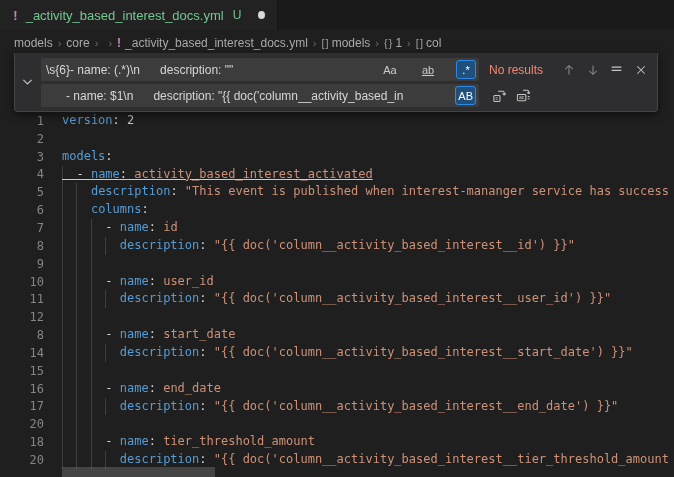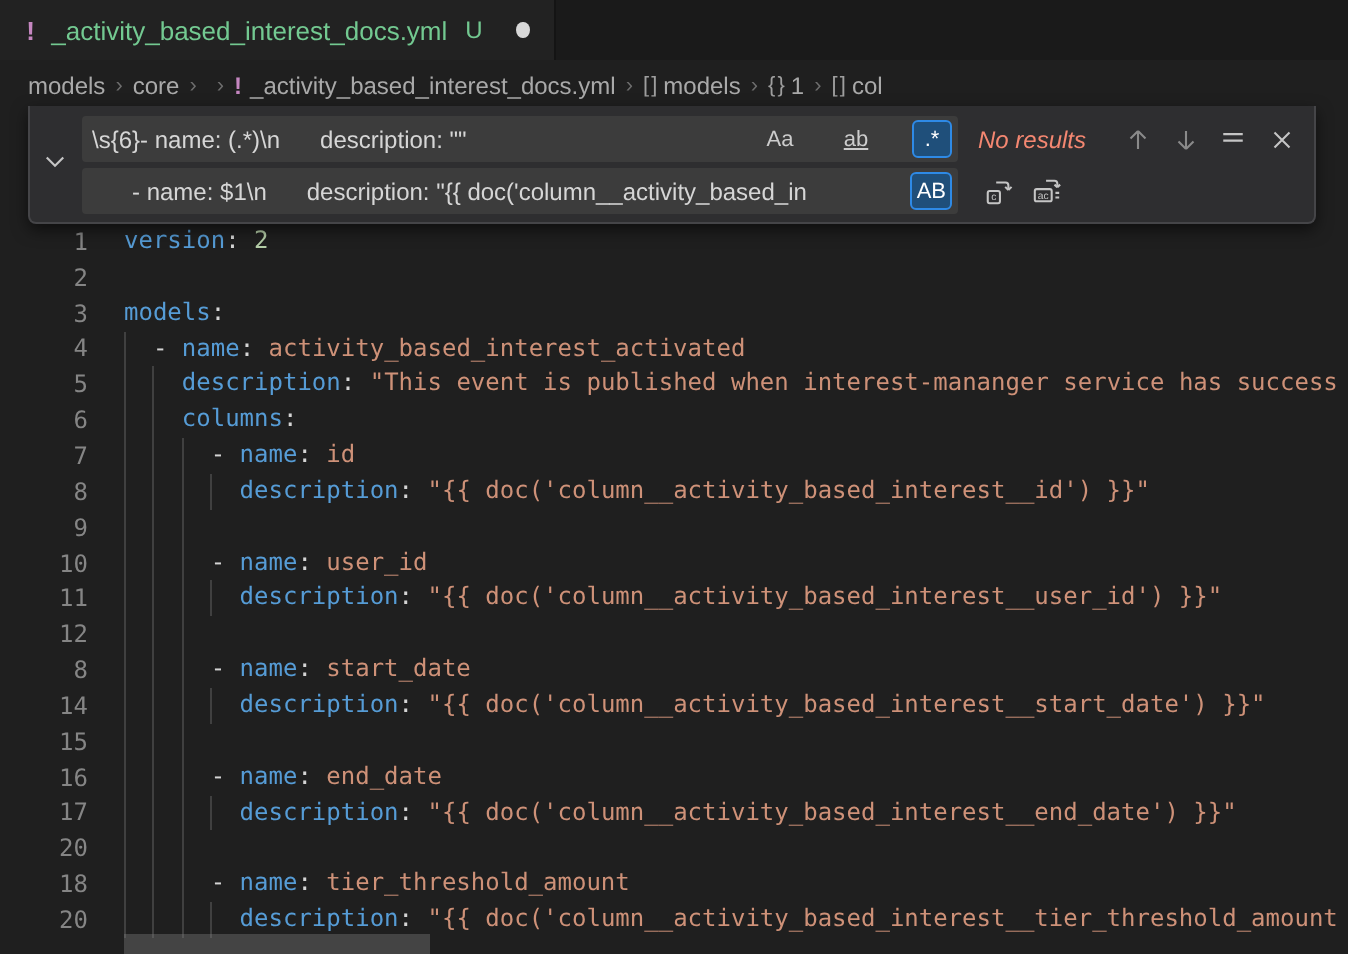--- a/index.html
+++ b/index.html
@@ -53,21 +53,21 @@
     flex:1; font-size:12px; color:#d6d6d6; white-space:pre; overflow:hidden;
   }
   .opt-btn {
     min-width:20px; height:19px; border:1px solid transparent; background:transparent;
     color:#cccccc; font-size:11px; border-radius:3px; display:flex; align-items:center;
     justify-content:center; margin-left:18px; cursor:pointer; font-family:"Liberation Sans",sans-serif;
     padding:0 2px;
   }
   .opt-btn.active { background:#1f4f7a; border-color:#2e8ae6; color:#ffffff; }
   .opt-underline { text-decoration:underline; }
-  .no-results { color:#f48771; font-size:12px; margin-left:10px; width:66px;font-style:italic; }
+  .no-results { color:#f48771; font-size:12px; margin-left:10px; width:66px; }
   .fw-icon-btn {
     width:21px; height:21px; background:transparent; border:none; color:#c5c5c5;
     display:flex; align-items:center; justify-content:center; margin-left:3px; cursor:pointer;
     border-radius:3px; font-size:13px;
   }
   .fw-icon-btn.dim { color:#8a8a8a; }
   .fw-icon-btn svg { display:block; }
 
   
   .editor { position:absolute; left:0; top:112px; width:674px; height:365px; overflow:hidden; }
@@ -224,21 +224,21 @@
         <div class="code-line">
           <div class="ln">2</div>
           <div class="lc"></div>
         </div>
         <div class="code-line">
           <div class="ln">3</div>
           <div class="lc"><span class="tok-k">models</span><span class="tok-p">:</span></div>
         </div>
         <div class="code-line">
           <div class="ln">4</div>
-          <div class="lc" style="background-image: linear-gradient(rgb(64, 64, 64), rgb(64, 64, 64)); background-size: 1px 100%; background-position: 0px 0px;"><span class="tok-p">  - </span><span class="tok-k">name</span><span class="tok-p">:</span><span class="tok-s"> activity_based_interest_activated</span></div>
+          <div class="lc" style="background-image: linear-gradient(rgb(64, 64, 64), rgb(64, 64, 64)); background-size: 1px 100%; background-position: 0px 0px; text-decoration: underline;"><span class="tok-p">  - </span><span class="tok-k">name</span><span class="tok-p">:</span><span class="tok-s"> activity_based_interest_activated</span></div>
         </div>
         <div class="code-line">
           <div class="ln">5</div>
           <div class="lc" style="background-image: linear-gradient(rgb(64, 64, 64), rgb(64, 64, 64)), linear-gradient(rgb(64, 64, 64), rgb(64, 64, 64)); background-size: 1px 100%, 1px 100%; background-position: 0px 0px, 14px 0px;"><span class="tok-w">    </span><span class="tok-k">description</span><span class="tok-p">:</span><span class="tok-w"> </span><span class="tok-s">"This event is published when interest-mananger service has success</span></div>
         </div>
         <div class="code-line">
           <div class="ln">6</div>
           <div class="lc" style="background-image: linear-gradient(rgb(64, 64, 64), rgb(64, 64, 64)), linear-gradient(rgb(64, 64, 64), rgb(64, 64, 64)); background-size: 1px 100%, 1px 100%; background-position: 0px 0px, 14px 0px;"><span class="tok-w">    </span><span class="tok-k">columns</span><span class="tok-p">:</span></div>
         </div>
         <div class="code-line">

